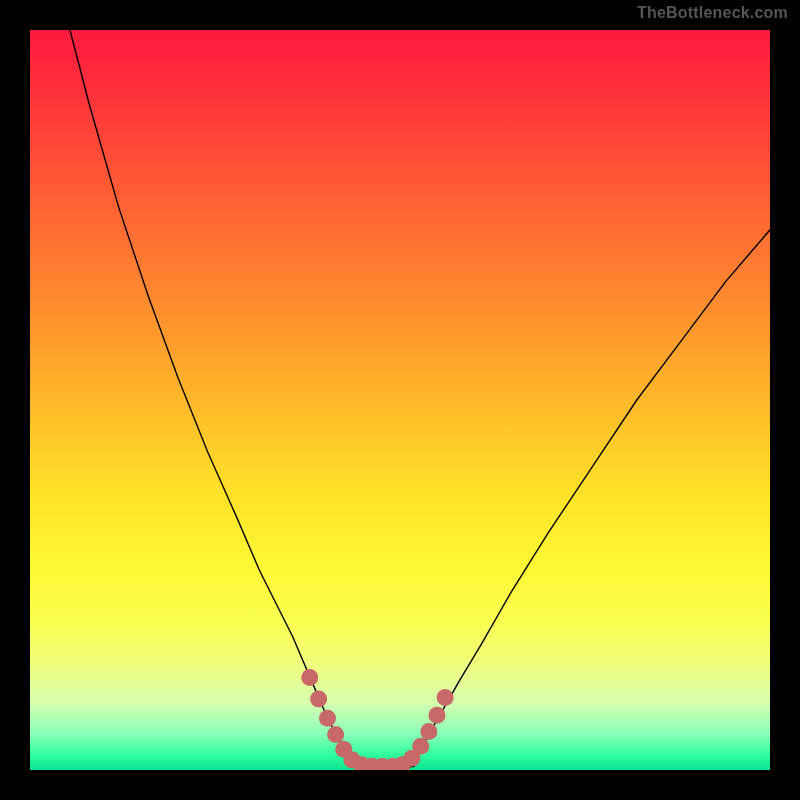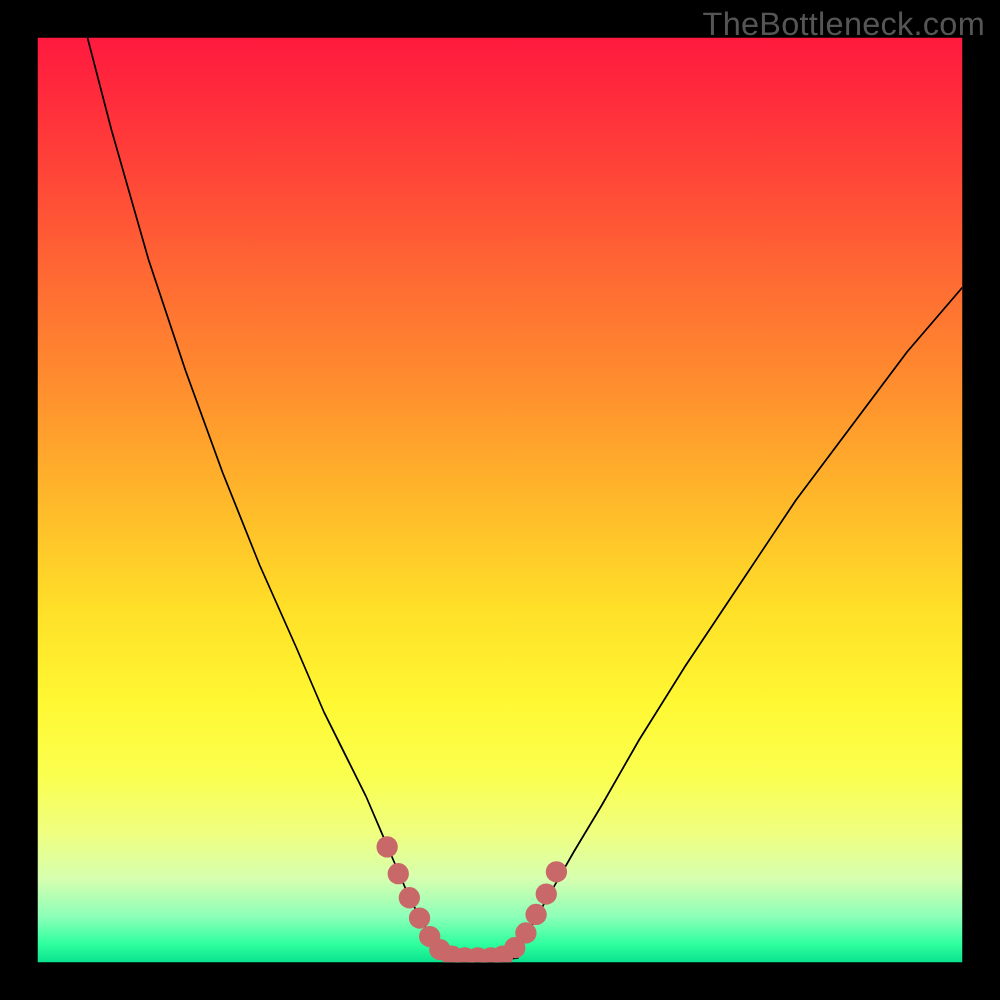--- a/index.html
+++ b/index.html
@@ -17,22 +17,22 @@
     left: 0;
     width: 800px;
     height: 800px;
     background: #000;
   }
   .watermark {
     position: absolute;
     top: 4px;
     right: 12px;
     color: #555;
-    font-size: 26px;
-    font-weight: 400;
+    font-size: 16px;
+    font-weight: 700;
     letter-spacing: 0.2px;
     z-index: 5;
   }
   .plot {
     position: absolute;
     top: 30px;
     left: 30px;
     width: 740px;
     height: 740px;
     overflow: hidden;

